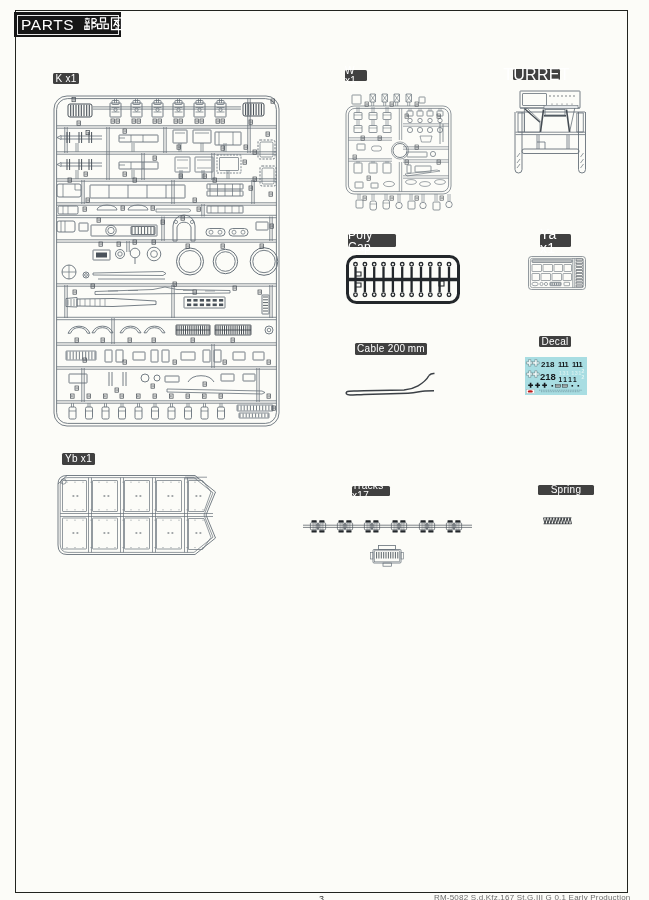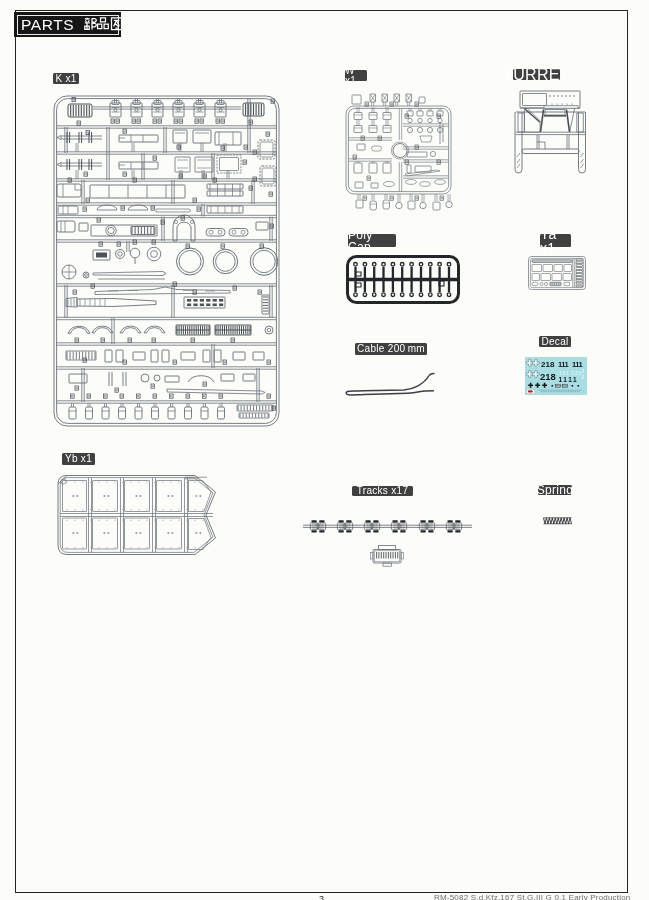--- a/index.html
+++ b/index.html
@@ -846,21 +846,21 @@
       <path d="M15.5,21 h1.8 M19.5,21 h1.8 M15.5,58 h1.8 M19.5,58 h1.8 M46.5,21 h1.8 M50.5,21 h1.8 M46.5,58 h1.8 M50.5,58 h1.8 M78.5,21 h1.8 M82.5,21 h1.8 M78.5,58 h1.8 M82.5,58 h1.8 M110.5,21 h1.8 M114.5,21 h1.8 M110.5,58 h1.8 M114.5,58 h1.8 M138.5,21 h1.8 M142.5,21 h1.8 M138.5,58 h1.8 M142.5,58 h1.8" stroke="#4a525a" stroke-width="1.0" fill="none"></path>
       <path d="M10,7.2 h0.01 M10,34.8 h0.01 M10,45.2 h0.01 M10,72.6 h0.01 M18,7.2 h0.01 M18,34.8 h0.01 M18,45.2 h0.01 M18,72.6 h0.01 M26,7.2 h0.01 M26,34.8 h0.01 M26,45.2 h0.01 M26,72.6 h0.01 M34,7.2 h0.01 M34,34.8 h0.01 M34,45.2 h0.01 M34,72.6 h0.01 M42,7.2 h0.01 M42,34.8 h0.01 M42,45.2 h0.01 M42,72.6 h0.01 M50,7.2 h0.01 M50,34.8 h0.01 M50,45.2 h0.01 M50,72.6 h0.01 M58,7.2 h0.01 M58,34.8 h0.01 M58,45.2 h0.01 M58,72.6 h0.01 M66,7.2 h0.01 M66,34.8 h0.01 M66,45.2 h0.01 M66,72.6 h0.01 M74,7.2 h0.01 M74,34.8 h0.01 M74,45.2 h0.01 M74,72.6 h0.01 M82,7.2 h0.01 M82,34.8 h0.01 M82,45.2 h0.01 M82,72.6 h0.01 M90,7.2 h0.01 M90,34.8 h0.01 M90,45.2 h0.01 M90,72.6 h0.01 M98,7.2 h0.01 M98,34.8 h0.01 M98,45.2 h0.01 M98,72.6 h0.01 M106,7.2 h0.01 M106,34.8 h0.01 M106,45.2 h0.01 M106,72.6 h0.01 M114,7.2 h0.01 M114,34.8 h0.01 M114,45.2 h0.01 M114,72.6 h0.01 M122,7.2 h0.01 M122,34.8 h0.01 M122,45.2 h0.01 M122,72.6 h0.01 M130,7.2 h0.01 M130,34.8 h0.01 M130,45.2 h0.01 M130,72.6 h0.01 M138,7.2 h0.01 M138,34.8 h0.01 M138,45.2 h0.01 M138,72.6 h0.01 M146,7.2 h0.01 M146,34.8 h0.01 M146,45.2 h0.01 M146,72.6 h0.01" stroke="#667079" stroke-width="0.9" stroke-linecap="round" fill="none"></path>
     </g>
     <g>
       <path d="M1,9 L10,0.5" stroke="#667079" stroke-width="0.8"></path>
       <circle cx="6.5" cy="6.5" r="2.6" fill="none" stroke="#667079" stroke-width="0.7"></circle>
     </g>
     <path d="M128,2.2 h22 M128,3.8 h14" stroke="#667079" stroke-width="0.7"></path>
   </svg>
 
-<div class="lbl" style="left:352px;top:486px;width:61px;height:10px;font-size:10px">Tracks x17</div>
+<div class="lbl" style="left:352px;top:486px;width:38px;height:10px;font-size:10px">Tracks x17</div>
 
 <svg class="abs" style="left:303px;top:517px" width="169" height="19" viewBox="0 0 169 19" overflow="visible">
     <path d="M0,8.2 H169 M0,10.4 H169" stroke="#4a525a" stroke-width="0.7" fill="none"></path>
     <g>
       <rect x="8.5" y="3.2" width="5.2" height="2.3" rx="0.6" fill="#23272b"></rect>
       <rect x="8.5" y="13.2" width="5.2" height="2.3" rx="0.6" fill="#23272b"></rect>
       <rect x="7.4" y="5.8" width="7.4" height="7" rx="0.8" fill="none" stroke="#4a525a" stroke-width="0.65"></rect>
       <path d="M10.1,5.8 v7 M12.1,5.8 v7" stroke="#4a525a" stroke-width="0.5"></path>
       <rect x="16.3" y="3.2" width="5.2" height="2.3" rx="0.6" fill="#23272b"></rect>
       <rect x="16.3" y="13.2" width="5.2" height="2.3" rx="0.6" fill="#23272b"></rect>
@@ -920,21 +920,21 @@
       <rect x="6.5" y="0.5" width="17" height="4" fill="none" stroke="#667079" stroke-width="0.8"></rect>
       <rect x="1" y="4.5" width="28" height="13.5" rx="1" fill="none" stroke="#667079" stroke-width="0.8"></rect>
       <rect x="2.5" y="5.8" width="25" height="11" fill="none" stroke="#667079" stroke-width="0.55"></rect>
       <path d="M4.6,7 V13.5 M6.9,7 V13.5 M9.3,7 V13.5 M11.7,7 V13.5 M14.0,7 V13.5 M16.4,7 V13.5 M18.7,7 V13.5 M21.0,7 V13.5 M23.4,7 V13.5 M25.8,7 V13.5" stroke="#4a525a" stroke-width="0.9" fill="none"></path>
       <rect x="-1.5" y="7.5" width="2.5" height="6.5" fill="none" stroke="#667079" stroke-width="0.6"></rect>
       <rect x="29" y="7.5" width="2.5" height="6.5" fill="none" stroke="#667079" stroke-width="0.6"></rect>
       <rect x="11" y="18" width="8.5" height="3.2" fill="none" stroke="#667079" stroke-width="0.7"></rect>
     </g>
   </svg>
 
-<div class="lbl" style="left:538px;top:485px;width:34px;height:10px;font-size:12px">Spring</div>
+<div class="lbl" style="left:538px;top:485px;width:56px;height:10px;font-size:10px">Spring</div>
 
 <svg class="abs" style="left:543px;top:517px" width="29" height="8" viewBox="0 0 29 8" overflow="visible">
     <path d="M0.50,0.8 L1.97,6.8 L3.45,0.8 L4.92,6.8 L6.39,0.8 L7.87,6.8 L9.34,0.8 L10.82,6.8 L12.29,0.8 L13.76,6.8 L15.24,0.8 L16.71,6.8 L18.18,0.8 L19.66,6.8 L21.13,0.8 L22.61,6.8 L24.08,0.8 L25.55,6.8 L27.03,0.8 L28.50,6.8" stroke="#2d3136" stroke-width="0.9" fill="none"></path>
     <path d="M0.5,0.8 H28.5 M0.5,6.8 H28.5" stroke="#2d3136" stroke-width="0.7"></path>
   </svg>
 
 <div class="abs" style="left:319px;top:894px;font-size:9px;color:#333;">3</div>
 
 <div class="abs" style="left:434px;top:893px;font-size:8px;color:#6d6d6d;letter-spacing:0.2px;">RM-5082 S.d.Kfz.167 St.G.III G 0.1 Early Production</div>
 </body></html>

